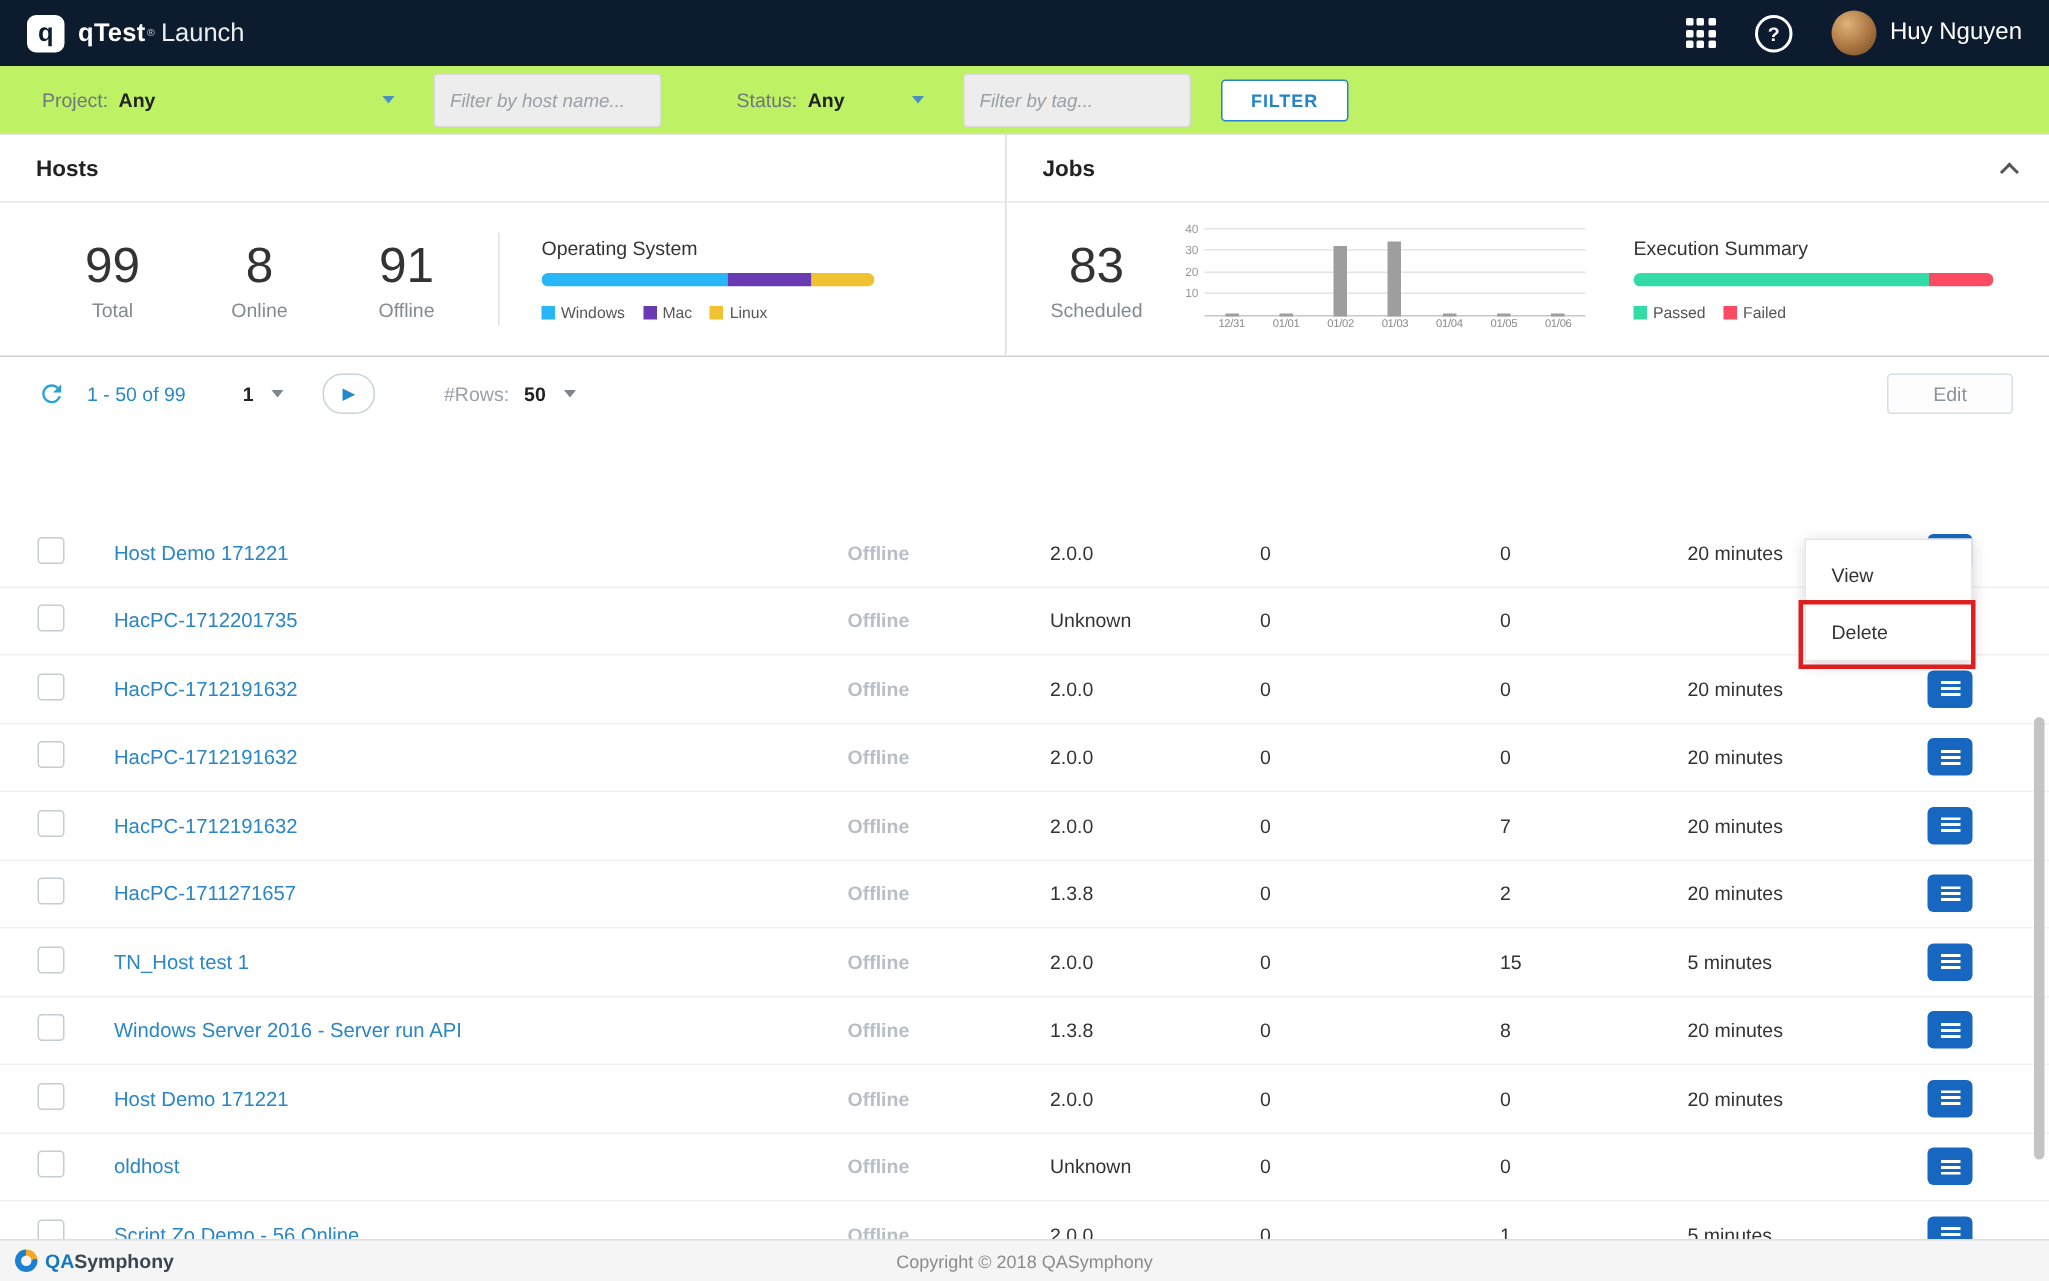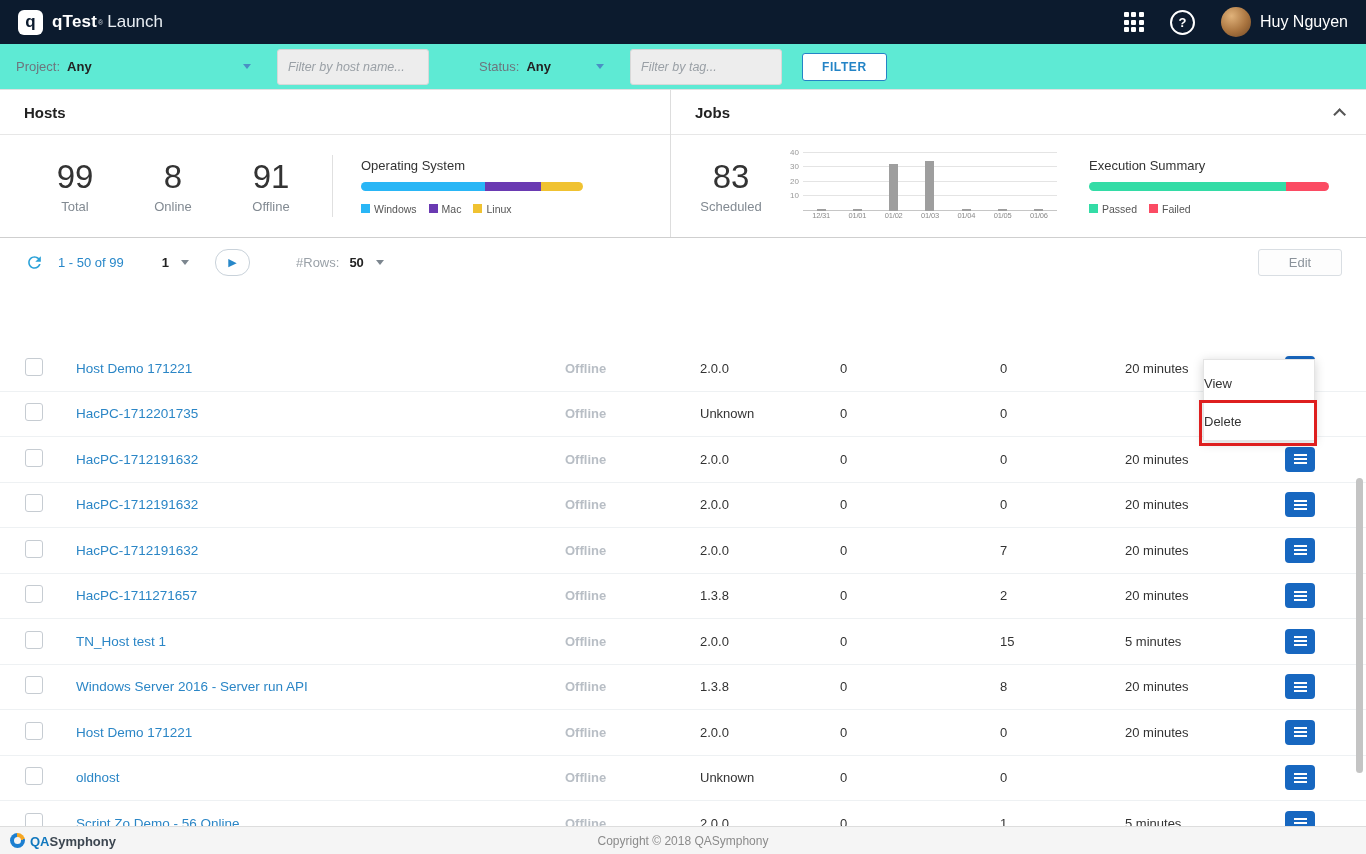--- a/index.html
+++ b/index.html
@@ -19,22 +19,22 @@
   .apps-grid { display:grid; grid-template-columns:repeat(3,5px); grid-gap:2.5px; cursor:pointer; }
   .apps-grid span { width:5px; height:5px; background:#fff; border-radius:1px; }
   .help-circle { width:25px; height:25px; border:2px solid #fff; border-radius:50%; color:#fff;
                  font-size:13px; font-weight:bold; display:flex; align-items:center; justify-content:center; cursor:pointer; }
   .user { display:flex; align-items:center; gap:9px; cursor:pointer; }
   .avatar { width:30px; height:30px; border-radius:50%;
             background:radial-gradient(circle at 35% 30%, #e0b27a 0%, #a9743f 55%, #6e4726 100%); }
   .user-name { color:#fff; font-size:16px; }
 
   
-  .filterbar { position:absolute; top:44px; left:0; right:0; height:46px; background:#5eead4;
-               border-bottom:1px solid #e1e1e1; display:flex; align-items:center; padding-left:16px; }
+  .filterbar { position:absolute; top:44px; left:0; right:0; height:46px; background:#bef264;
+               border-bottom:1px solid #e1e1e1; display:flex; align-items:center; padding-left:28px; }
   .sel { display:flex; align-items:center; cursor:pointer; }
   .sel-project { width:235px; }
   .sel-status { width:125px; margin-left:50px; }
   .sel-label { font-size:13px; color:#6d757d; }
   .sel-value { font-size:13px; font-weight:bold; color:#222; margin-left:7px; }
   .caret { width:0; height:0; border-left:4px solid transparent; border-right:4px solid transparent;
            border-top:5px solid #4a8fc4; margin-left:auto; }
   .caret.gray { border-top-color:#7c868f; margin-left:12px; }
   .f-input { width:152px; height:36px; margin-left:26px; background:#ededed; border:1px solid #d8d8d8;
              border-radius:3px; padding:0 10px; font-size:12.5px; color:#444; font-family:"Liberation Sans",sans-serif; }
@@ -119,21 +119,21 @@
   .status-text { color:#b8bec5; font-weight:bold; }
   .trow .c-version, .trow .c-jobs, .trow .c-agents, .trow .c-poll { color:#333; }
   .action-btn { width:30px; height:25px; background:#1767c0; border:none; border-radius:4px;
                 display:flex; align-items:center; justify-content:center; cursor:pointer; }
   .menu-icon { display:block; width:13px; height:10px;
                background:repeating-linear-gradient(to bottom, #fff 0 2px, rgba(0,0,0,0) 2px 4px); }
 
   
   .context-menu { position:absolute; left:1203px; top:359px; width:112px; background:#fff;
                   border:1px solid #e4e4e4; box-shadow:0 2px 10px rgba(0,0,0,.18); padding-top:4px; z-index:30; }
-  .cm-item { height:38px; display:flex; align-items:center; font-size:13px; color:#333; cursor:pointer; }
+  .cm-item { height:38px; display:flex; align-items:center; padding-left:17px; font-size:13px; color:#333; cursor:pointer; }
   .red-annotation { position:absolute; left:1199px; top:400px; width:118px; height:46px;
                     border:3px solid #de1f1f; z-index:31; pointer-events:none; }
 
   
   .scroll-thumb { position:absolute; right:3px; top:478px; width:7px; height:295px; background:#c4c4c4;
                   border-radius:4px; z-index:45; cursor:grab; }
 
   
   .footer { position:absolute; left:0; right:0; bottom:0; height:28px; background:#f5f5f5; border-top:1px solid #ddd;
             display:flex; align-items:center; padding-left:10px; z-index:40; }

